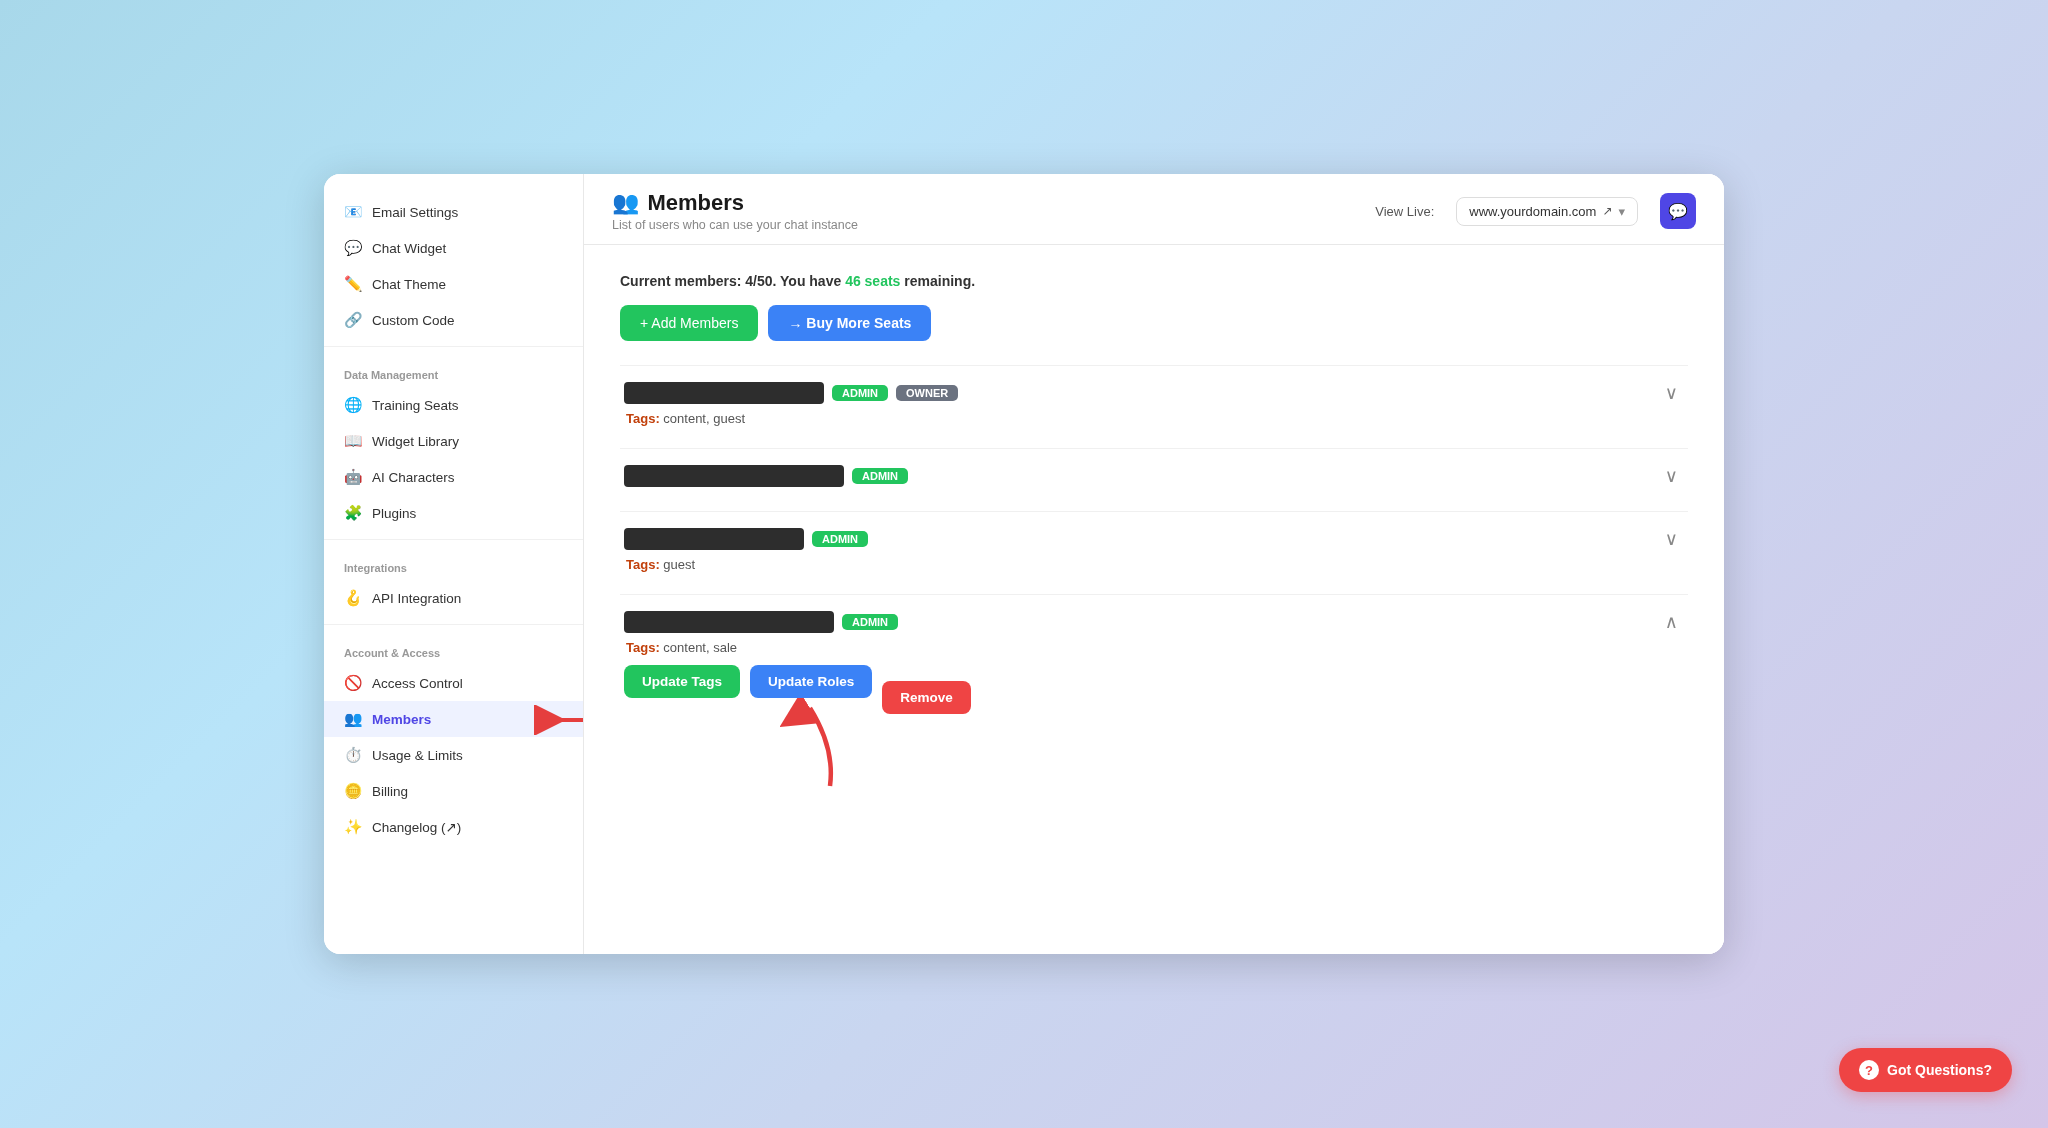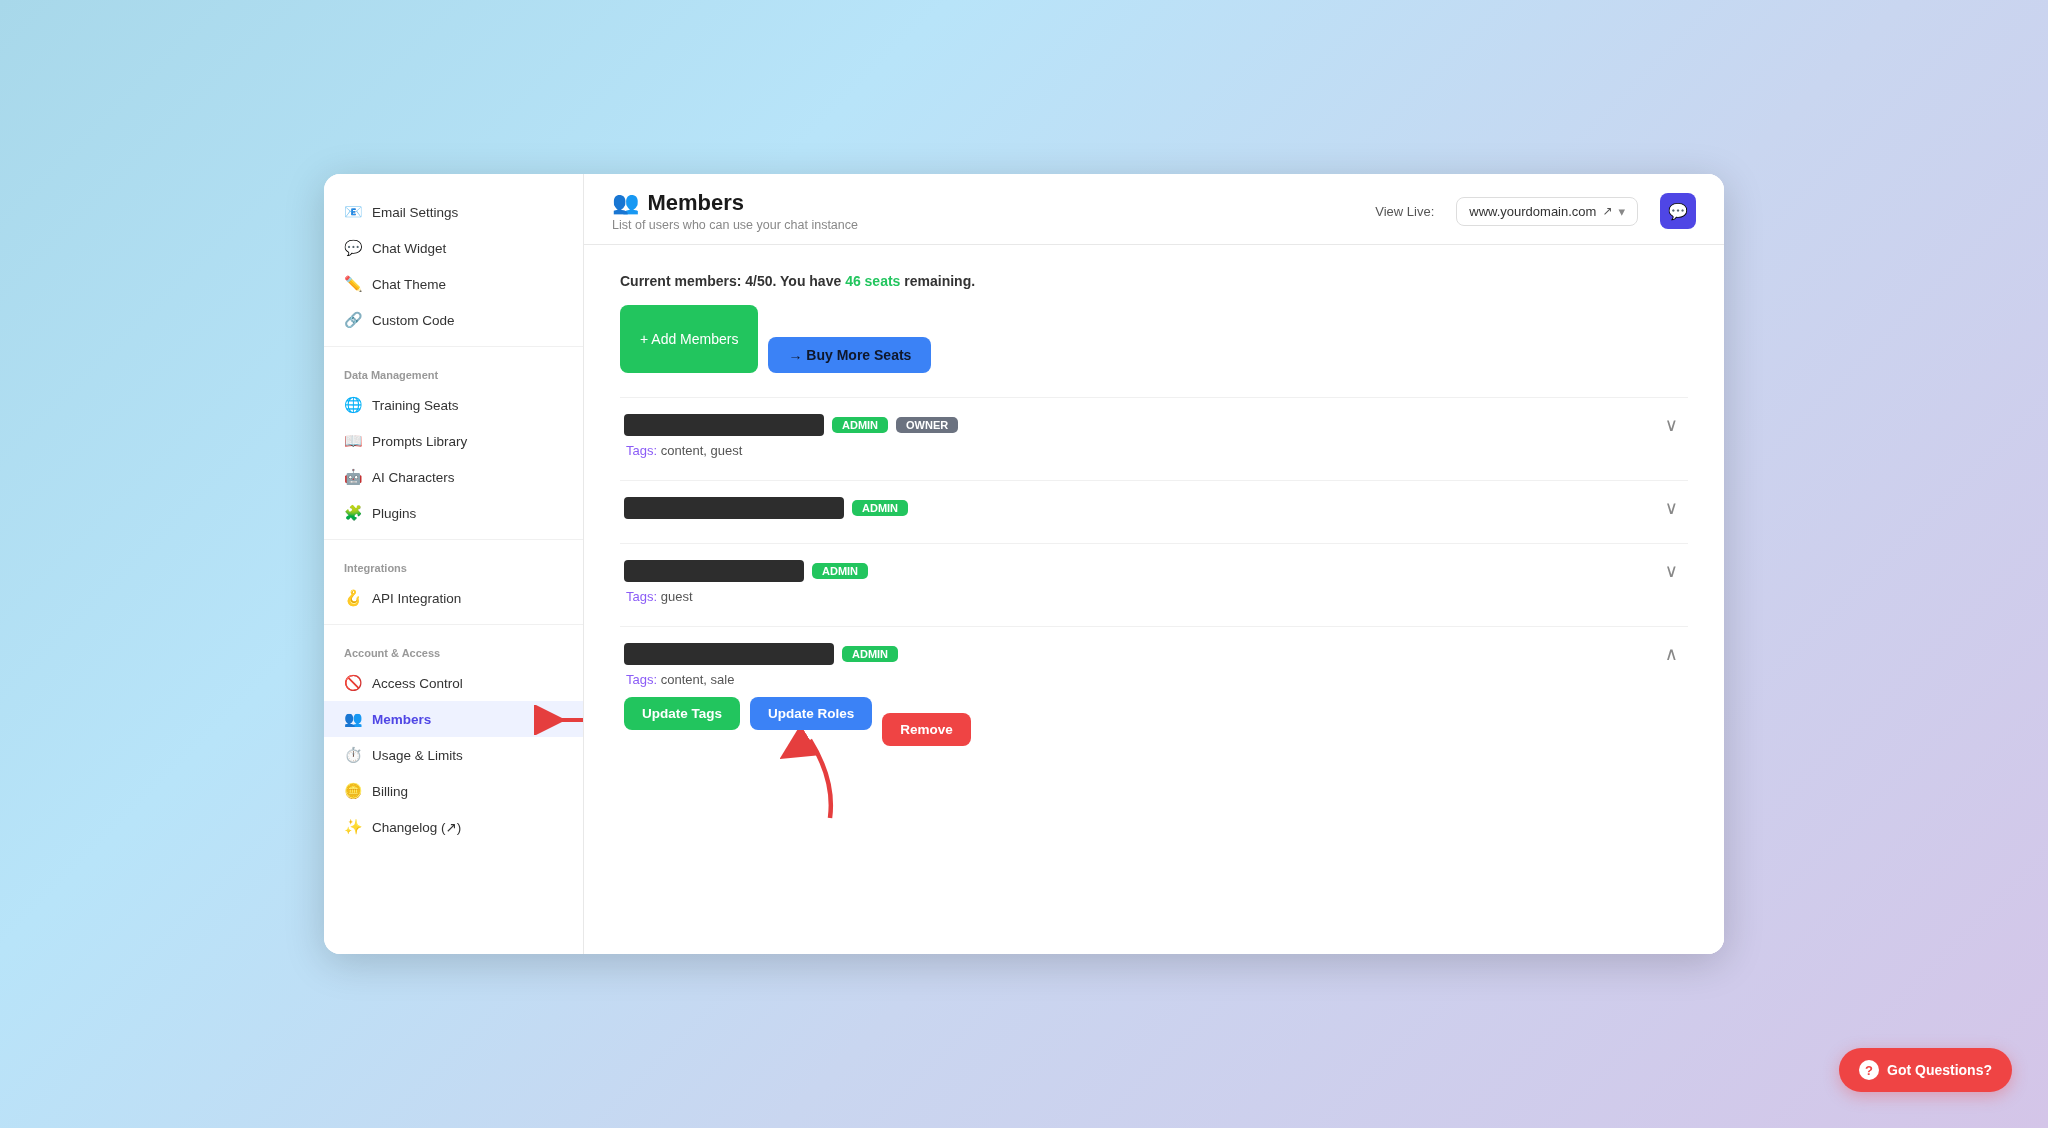--- a/index.html
+++ b/index.html
@@ -154,31 +154,30 @@
       padding: 10px 20px;
       font-size: 14px;
       font-weight: 400;
       cursor: pointer;
       display: flex;
       align-items: center;
       gap: 6px;
     }
     .btn-buy {
       background: #3b82f6;
-      color: #0f172a;
+      color: #ffffff;
       border: none;
       border-radius: 8px;
       padding: 10px 20px;
       font-size: 14px;
       font-weight: 600;
       cursor: pointer;
       display: flex;
       align-items: center;
       gap: 6px;
-      margin-top: 32px;
     }
 
     
     .member-list { display: flex; flex-direction: column; gap: 8px; }
     .member-row {
       border-top: 1px solid #f0f0f0;
       padding: 14px 4px;
     }
     .member-row-top {
       display: flex;
@@ -206,21 +205,21 @@
       display: inline-block;
     }
     .badge-admin { background: #22c55e; }
     .badge-owner { background: #6b7280; }
     .member-tags {
       font-size: 13px;
       color: #555;
       margin-top: 5px;
       padding-left: 2px;
     }
-    .member-tags span { font-weight: 400; color: #8b5cf6; }
+    .member-tags span { font-weight: 700; color: #c2410c; }
     .chevron-btn {
       background: none;
       border: none;
       font-size: 18px;
       color: #888;
       cursor: pointer;
       padding: 2px 6px;
     }
     
     .member-actions {
@@ -309,21 +308,21 @@
     <div class="sidebar-divider"></div>
 
     <div>
       <div class="sidebar-section-label">Data Management</div>
       <div class="sidebar-item">
         <span class="item-icon">🌐</span>
         <span>Training Seats</span>
       </div>
       <div class="sidebar-item">
         <span class="item-icon">📖</span>
-        <span>Prompts Library</span>
+        <span>Widget Library</span>
       </div>
       <div class="sidebar-item">
         <span class="item-icon">🤖</span>
         <span>AI Characters</span>
       </div>
       <div class="sidebar-item">
         <span class="item-icon">🧩</span>
         <span>Plugins</span>
       </div>
     </div>

